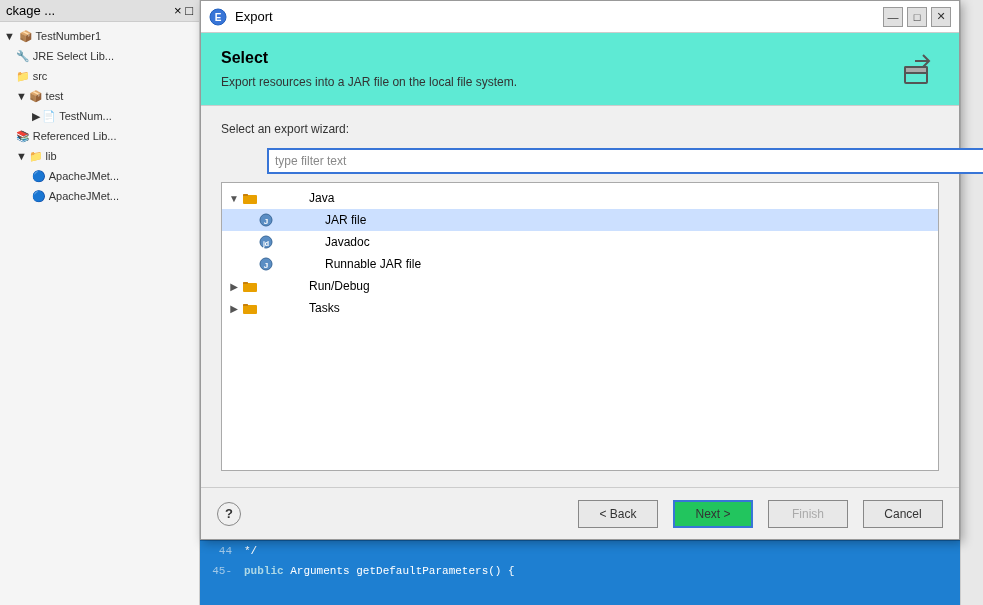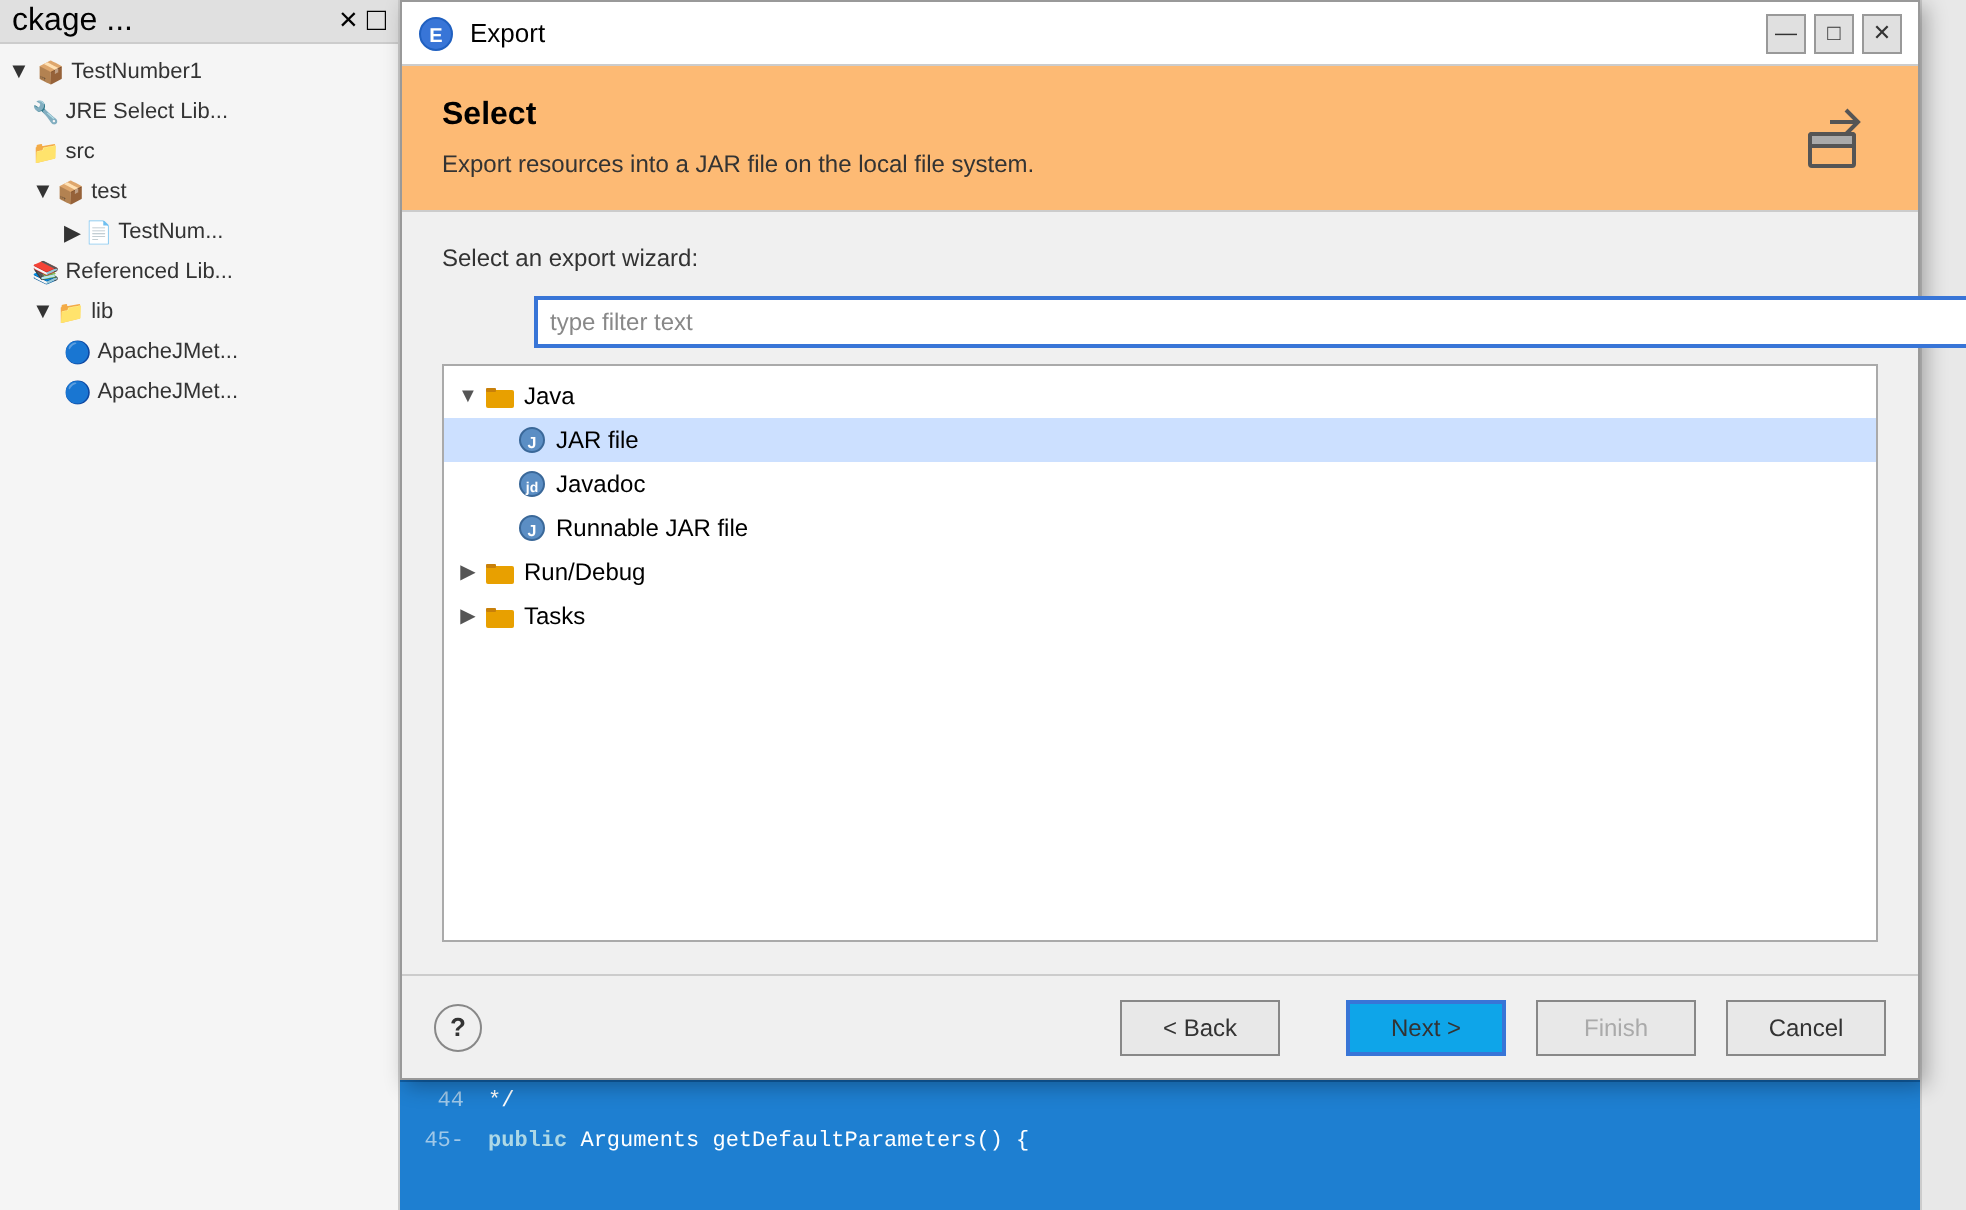--- a/index.html
+++ b/index.html
@@ -75,21 +75,21 @@
       cursor: pointer;
       display: flex;
       align-items: center;
       justify-content: center;
       font-size: 11px;
       color: #333;
     }
 
     
     .dialog-header {
-      background: #fdba74;
+      background: #5eead4;
       padding: 16px 20px;
       border-bottom: 1px solid #ccc;
       display: flex;
       justify-content: space-between;
       align-items: flex-end;
     }
 
     .dialog-header-text {
       flex: 1;
     }
@@ -187,20 +187,21 @@
       height: 16px;
       margin-right: 4px;
       display: inline-flex;
       align-items: center;
       justify-content: center;
     }
 
     .tree-label {
       font-size: 12px;
       color: #000;
+      margin-left: 47px;
     }
 
     
     .folder-yellow {
       color: #e8a000;
     }
 
     
     .tree-scrollable::-webkit-scrollbar {
       width: 12px;
@@ -259,22 +260,21 @@
       cursor: pointer;
       font-size: 12px;
       color: #333;
       display: flex;
       align-items: center;
       justify-content: center;
     }
 
     .btn-primary {
       border: 2px solid #3875d7;
-      background: #0ea5e9;
-      margin-left: 18px;
+      background: #22c55e;
     }
 
     .btn:disabled {
       color: #aaa;
       cursor: default;
     }
 
     
     .eclipse-sidebar {
       position: absolute;
@@ -286,21 +286,21 @@
     }
 
     .eclipse-sidebar-header {
       background: #e0e0e0;
       height: 22px;
       display: flex;
       align-items: center;
       justify-content: space-between;
       padding: 0 6px;
       border-bottom: 1px solid #ccc;
-      font-size: 16px;
+      font-size: 13px;
     }
 
     .eclipse-right-panel {
       position: absolute;
       top: 0; right: 0;
       width: 23px;
       height: 605px;
       background: #e8e8e8;
       border-left: 1px solid #ccc;
     }

